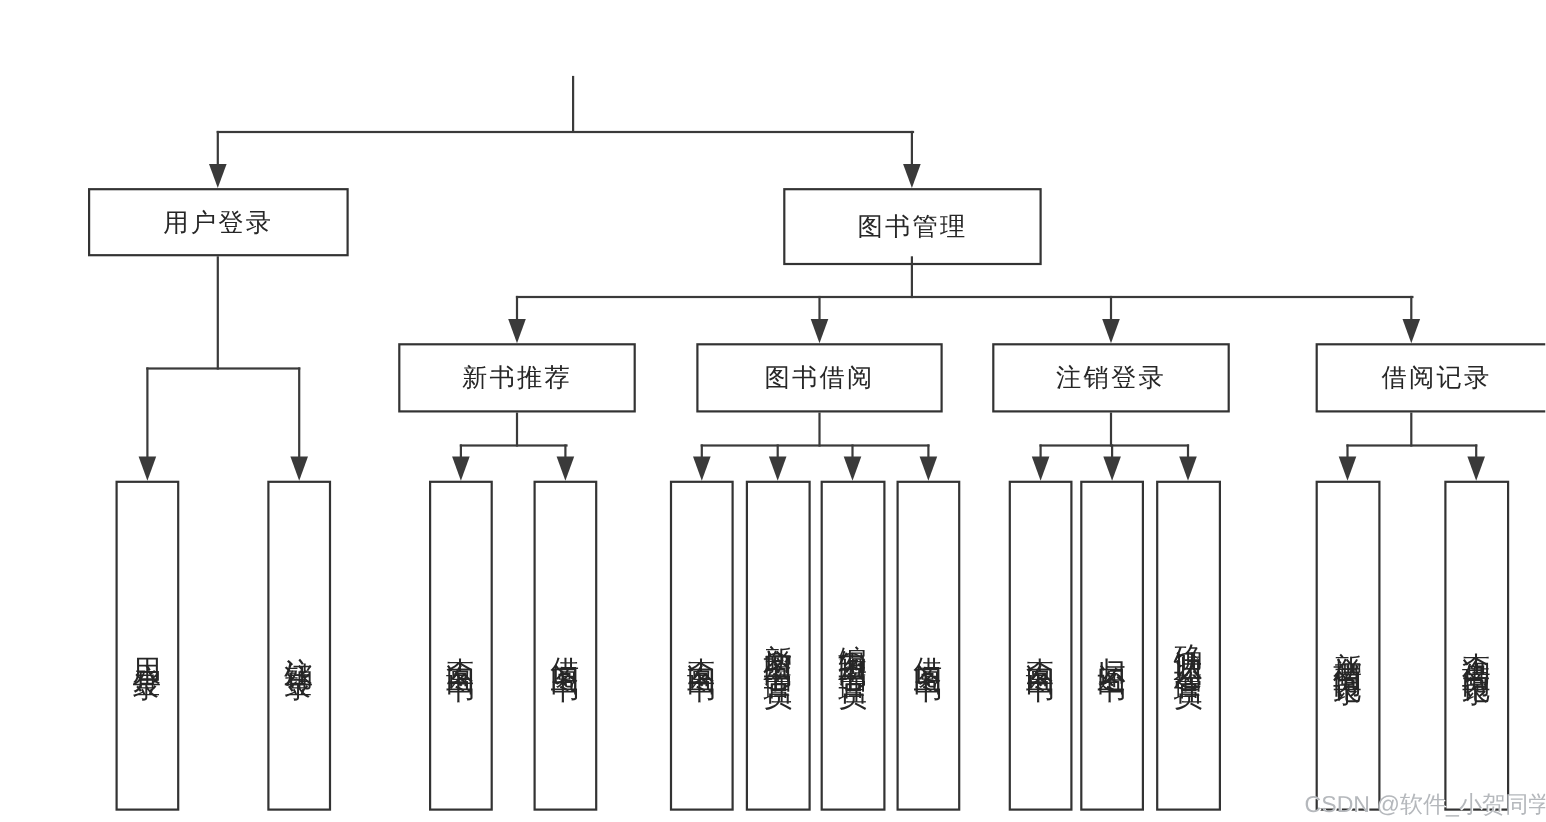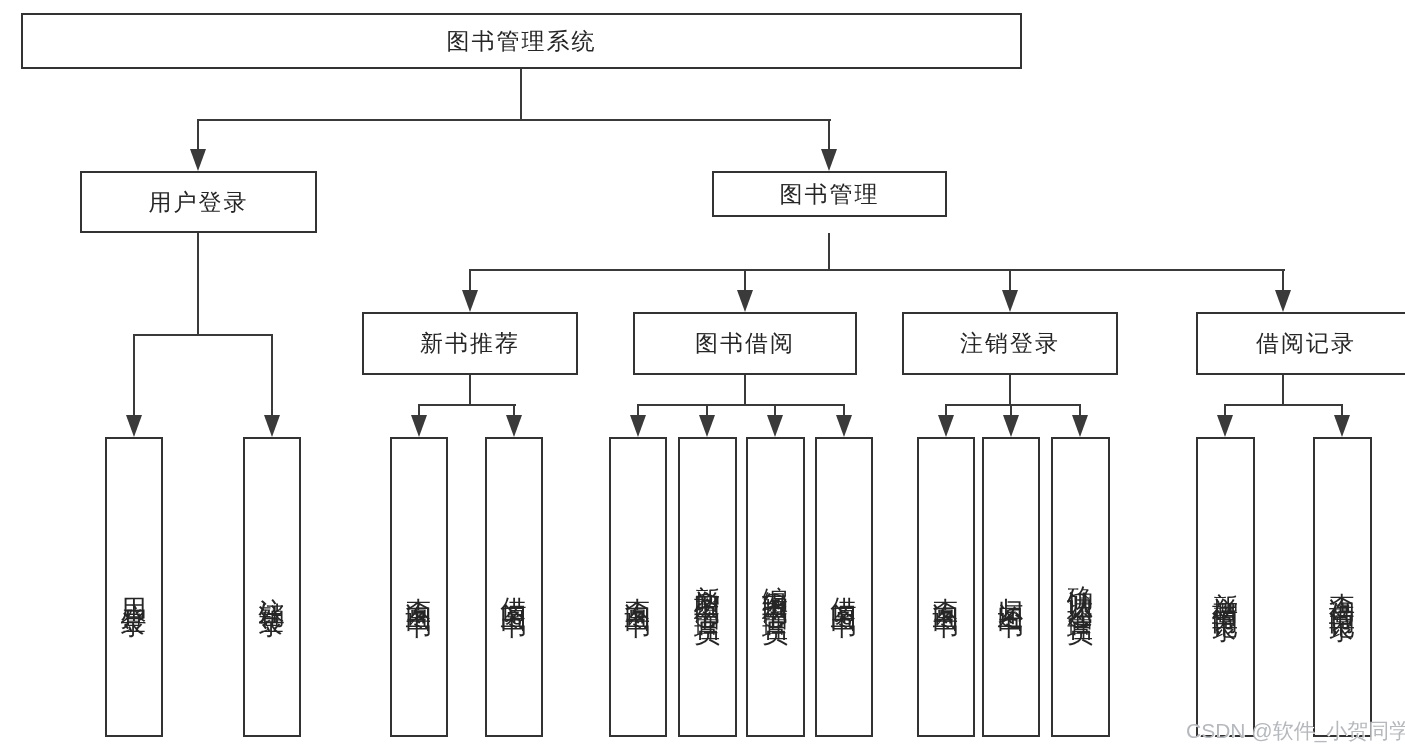--- a/index.html
+++ b/index.html
@@ -51,28 +51,25 @@
     color:#b5b8bc;
     text-shadow:1px 1px 0 #ffffff;
     white-space:nowrap;
   }
 </style>
 </head>
 <body>
 
 <div id="canvas">
 
-  <div class="node" style="left:21px;top:13px;width:1001px;height:56px">
-    <span class="lbl">图书管理系统</span>
-  </div>
 
   <div class="node" style="left:80px;top:171px;width:237px;height:62px">
     <span class="lbl">用户登录</span>
   </div>
-  <div class="node" style="left:712px;top:171px;width:235px;height:46px">
+  <div class="node" style="left:712px;top:171px;width:235px;height:70px">
     <span class="lbl">图书管理</span>
   </div>
 
   <div class="node" style="left:633px;top:312px;width:224px;height:63px">
     <span class="lbl">图书借阅</span>
   </div>
   <div class="node" style="left:362px;top:312px;width:216px;height:63px">
     <span class="lbl">新书推荐</span>
   </div>
   <div class="node" style="left:902px;top:312px;width:216px;height:63px">

